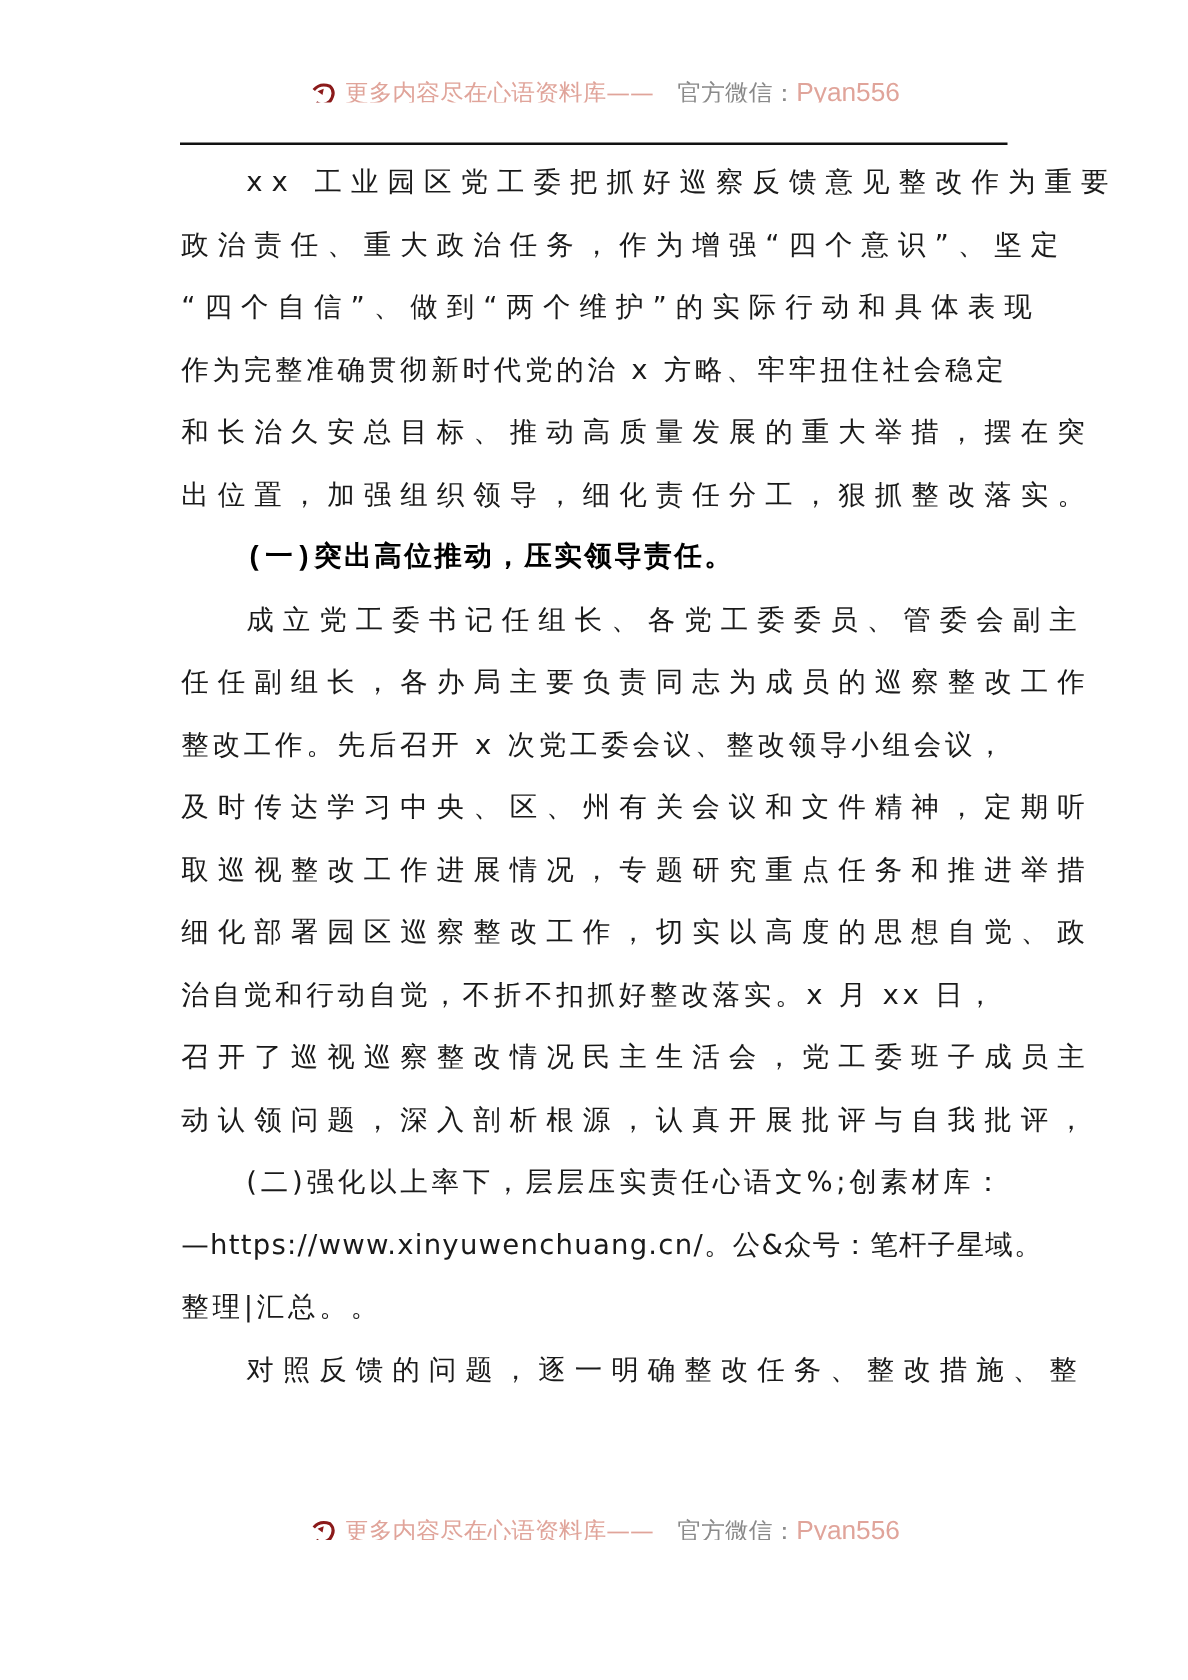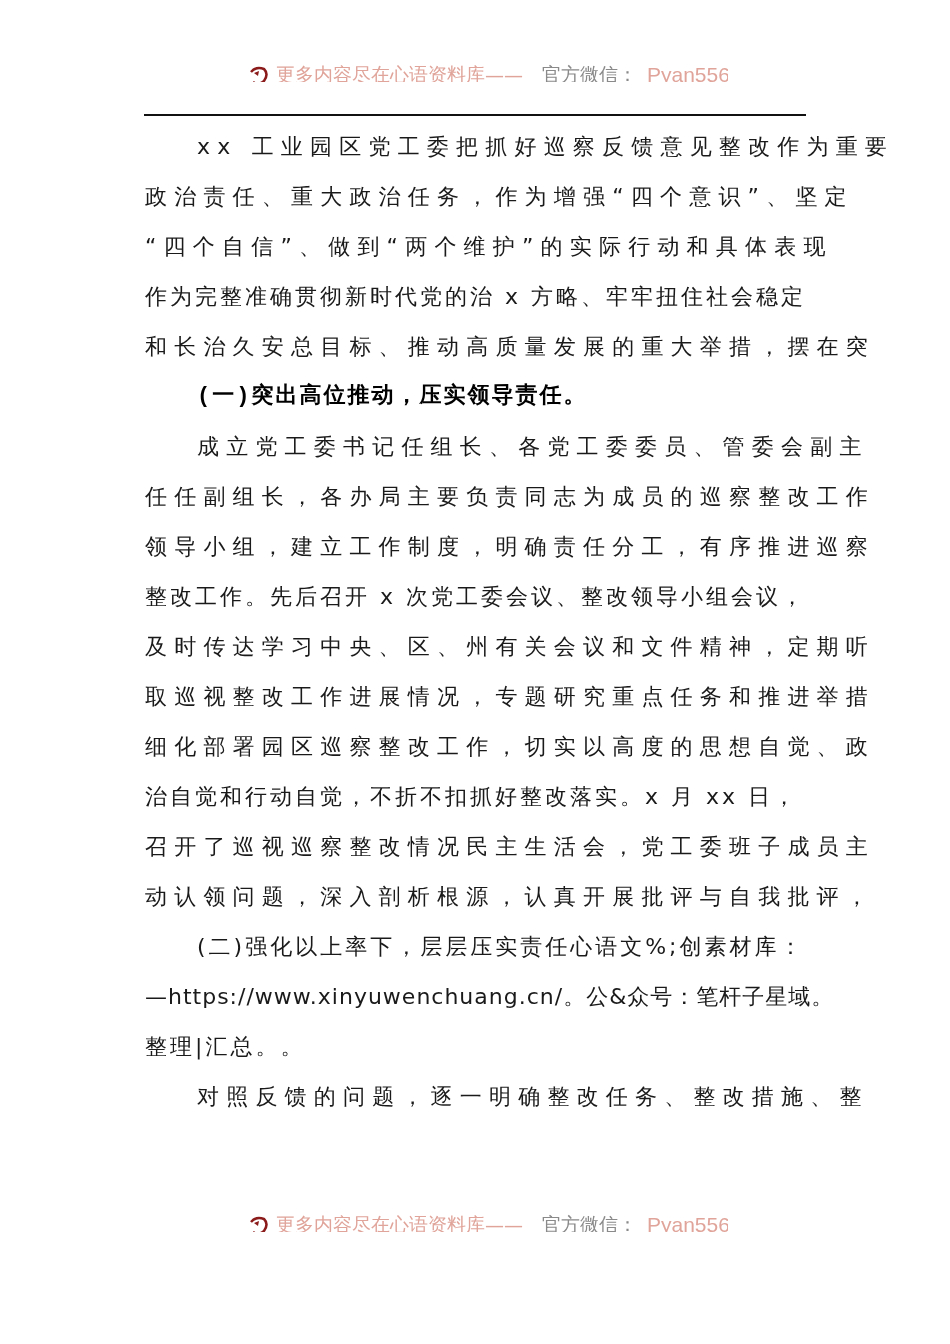--- a/index.html
+++ b/index.html
@@ -6,21 +6,21 @@
   body { width: 950px; height: 1344px; position: relative; overflow: hidden;
          font-family: "DejaVu Serif", "Liberation Serif", serif; color: #111; }
   .watermark { position: absolute; left: 248px; width: 480px; height: 26px; overflow: hidden;
                display: flex; align-items: flex-end; white-space: nowrap; }
   .watermark .inner { display: flex; align-items: center; transform: translateY(6px); }
   .wm-logo { width: 22px; height: 22px; margin-right: 6px; position: relative; }
   .wm-logo svg { width: 22px; height: 22px; display: block; }
   .wm-text { font-family: "DejaVu Sans", sans-serif; font-size: 19px; color: #e0a49a; letter-spacing: 0px; }
   .wm-dash { color: #e0a49a; font-family: "DejaVu Sans", sans-serif; font-size: 19px; }
   .wm-gray { font-family: "DejaVu Sans", sans-serif; font-size: 19px; color: #8a8a8a; margin-left: 19px; }
-  .wm-id { font-family: "Liberation Sans", sans-serif; font-size: 21px; color: #e0a49a; margin-left: 10px; }
+  .wm-id { font-family: "Liberation Sans", sans-serif; font-size: 21px; color: #e0a49a; }
   .top-wm { top: 56px; }
   .bottom-wm { top: 1206px; }
   .rule { position: absolute; left: 144px; top: 114px; width: 662px; height: 2px; background: #111; }
   .content { position: absolute; left: 145px; top: 124px; width: 690px; }
   .line { height: 50px; line-height: 46px; font-size: 22px; white-space: nowrap;
           font-family: "DejaVu Sans", sans-serif; font-weight: 400; letter-spacing: 7.2px; color: #1a1a1a; }
   .line.indent { padding-left: 52px; }
   .line.heading { font-weight: bold; letter-spacing: 2px; padding-left: 52px; color: #000000; font-family: Liberation Mono, monospace; }
   .line.tight { letter-spacing: 3px; }
 </style>
@@ -43,24 +43,24 @@
 </div>
 
 <div class="rule"></div>
 
 <div class="content">
   <div class="line indent">xx 工业园区党工委把抓好巡察反馈意见整改作为重要</div>
   <div class="line">政治责任、重大政治任务，作为增强“四个意识”、坚定</div>
   <div class="line">“四个自信”、做到“两个维护”的实际行动和具体表现</div>
   <div class="line tight">作为完整准确贯彻新时代党的治 x 方略、牢牢扭住社会稳定</div>
   <div class="line">和长治久安总目标、推动高质量发展的重大举措，摆在突</div>
+  <div class="line">出位置，加强组织领导，细化责任分工，狠抓整改落实。</div>
   <div class="line heading">(一)突出高位推动，压实领导责任。</div>
   <div class="line indent">成立党工委书记任组长、各党工委委员、管委会副主</div>
   <div class="line">任任副组长，各办局主要负责同志为成员的巡察整改工作</div>
-  <div class="line">领导小组，建立工作制度，明确责任分工，有序推进巡察</div>
   <div class="line tight">整改工作。先后召开 x 次党工委会议、整改领导小组会议，</div>
   <div class="line">及时传达学习中央、区、州有关会议和文件精神，定期听</div>
   <div class="line">取巡视整改工作进展情况，专题研究重点任务和推进举措</div>
   <div class="line">细化部署园区巡察整改工作，切实以高度的思想自觉、政</div>
   <div class="line tight">治自觉和行动自觉，不折不扣抓好整改落实。x 月 xx 日，</div>
   <div class="line">召开了巡视巡察整改情况民主生活会，党工委班子成员主</div>
   <div class="line">动认领问题，深入剖析根源，认真开展批评与自我批评，</div>
   <div class="line indent tight">(二)强化以上率下，层层压实责任心语文%;创素材库：</div>
   <div class="line tight" style="letter-spacing:1px;">—https://www.xinyuwenchuang.cn/。公&amp;众号：笔杆子星域。</div>
   <div class="line tight">整理|汇总。。</div>

